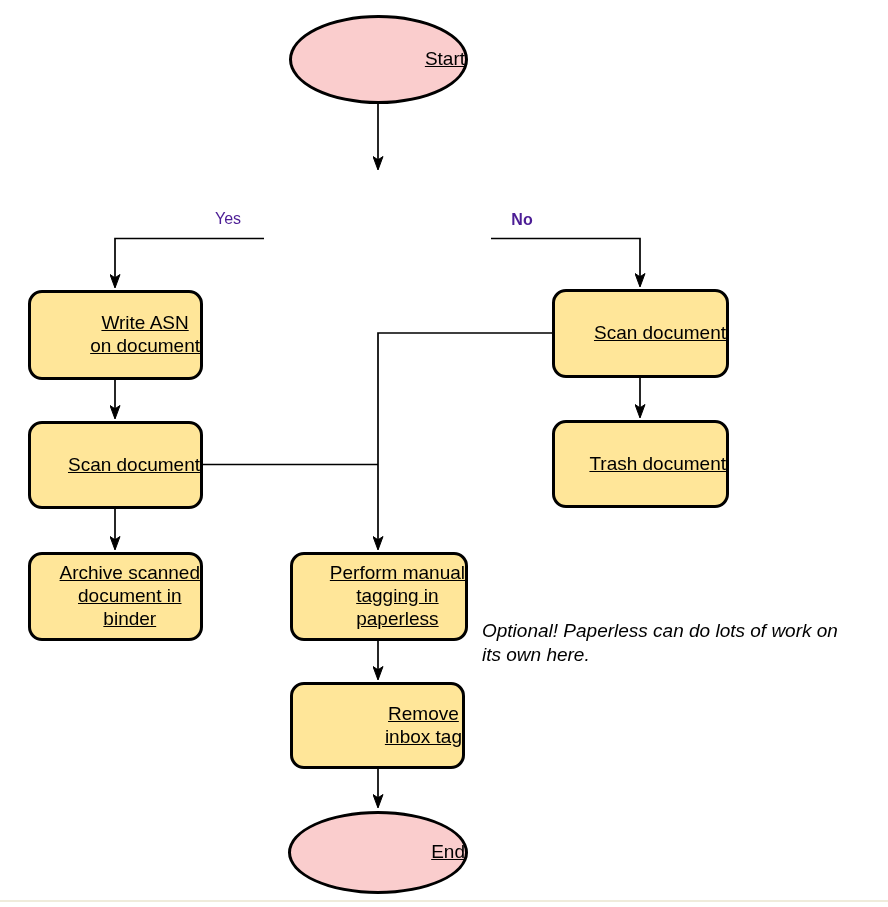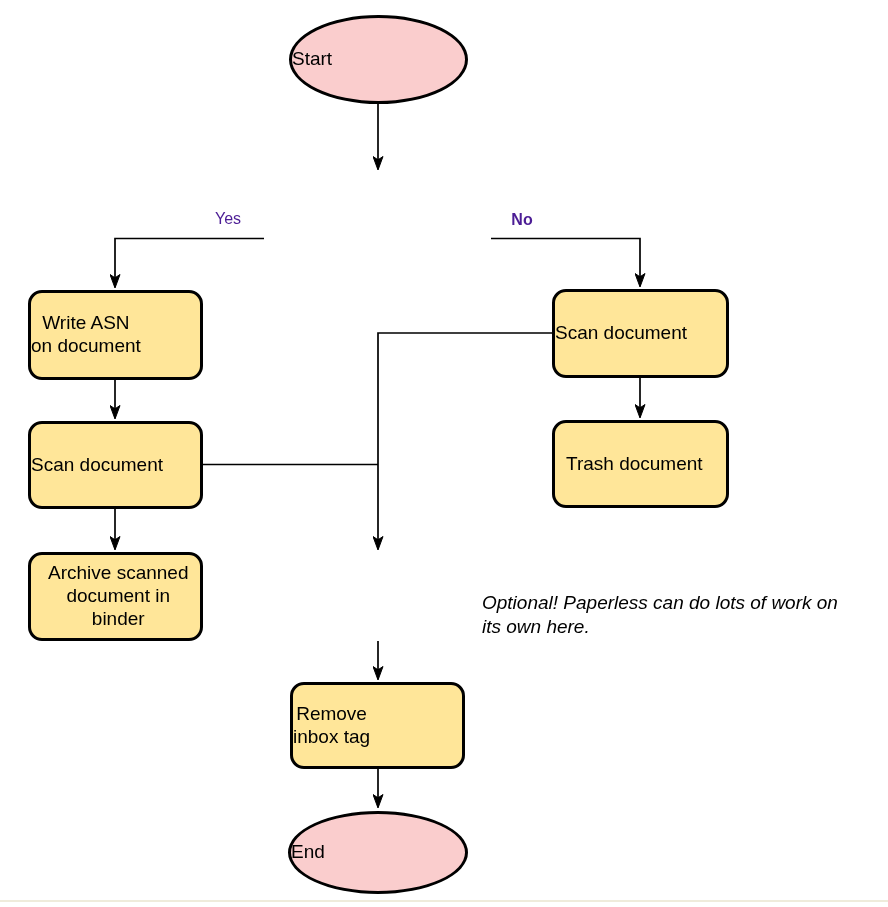--- a/index.html
+++ b/index.html
@@ -20,26 +20,27 @@
   .edge {
     fill: none;
     stroke: #000000;
     stroke-width: 1.7;
   }
   .node {
     position: absolute;
     box-sizing: border-box;
     display: flex;
     align-items: center;
-    justify-content: flex-start;
+    justify-content: flex-end;
     text-align: center;
     font-size: 19px;
     line-height: 1.2;
     white-space: pre-line;
     color: #000000;
+    text-decoration: underline;
   }
   .process {
     border: 3px solid #000000;
     border-radius: 14px;
     background: #FFE699;
   }
   .terminal {
     border: 3px solid #000000;
     border-radius: 50%;
     background: #FACDCD;
@@ -63,20 +64,21 @@
     text-align: center;
     color: #4c1d95;
   }
   .note {
     position: absolute;
     font-size: 19px;
     font-style: italic;
     line-height: 1.25;
     white-space: pre-line;
     color: #000000;
+    margin-top: 28px;
   }
   .bottom-divider {
     position: absolute;
     left: 0;
     top: 900px;
     width: 888px;
     height: 2px;
     background: #EFEBDB;
   }
 </style>
@@ -127,20 +129,25 @@
   </div>
 
   <div class="node process" style="left: 552px; top: 289px; width: 177px; height: 89px; background-color: rgb(255, 230, 153);">
     <span>Scan document</span>
   </div>
 
   <div class="node process" style="left: 552px; top: 420px; width: 177px; height: 88px; background-color: rgb(255, 230, 153); padding-left: 11px;">
     <span>Trash document</span>
   </div>
 
+  <div class="node process" style="left: 290px; top: 552px; width: 178px; height: 89px; background-color: rgb(255, 230, 153);">
+    <span>Perform manual
+tagging in
+paperless</span>
+  </div>
 
   <div class="note" style="left:482px; top:591px; width:406px;">Optional! Paperless can do lots of work on
 its own here.</div>
 
   <div class="node process" style="left: 290px; top: 682px; width: 175px; height: 87px; background-color: rgb(255, 230, 153);">
     <span>Remove
 inbox tag</span>
   </div>
 
   <div class="node terminal" style="left: 288px; top: 811px; width: 180px; height: 83px; background-color: rgb(250, 205, 205);">

